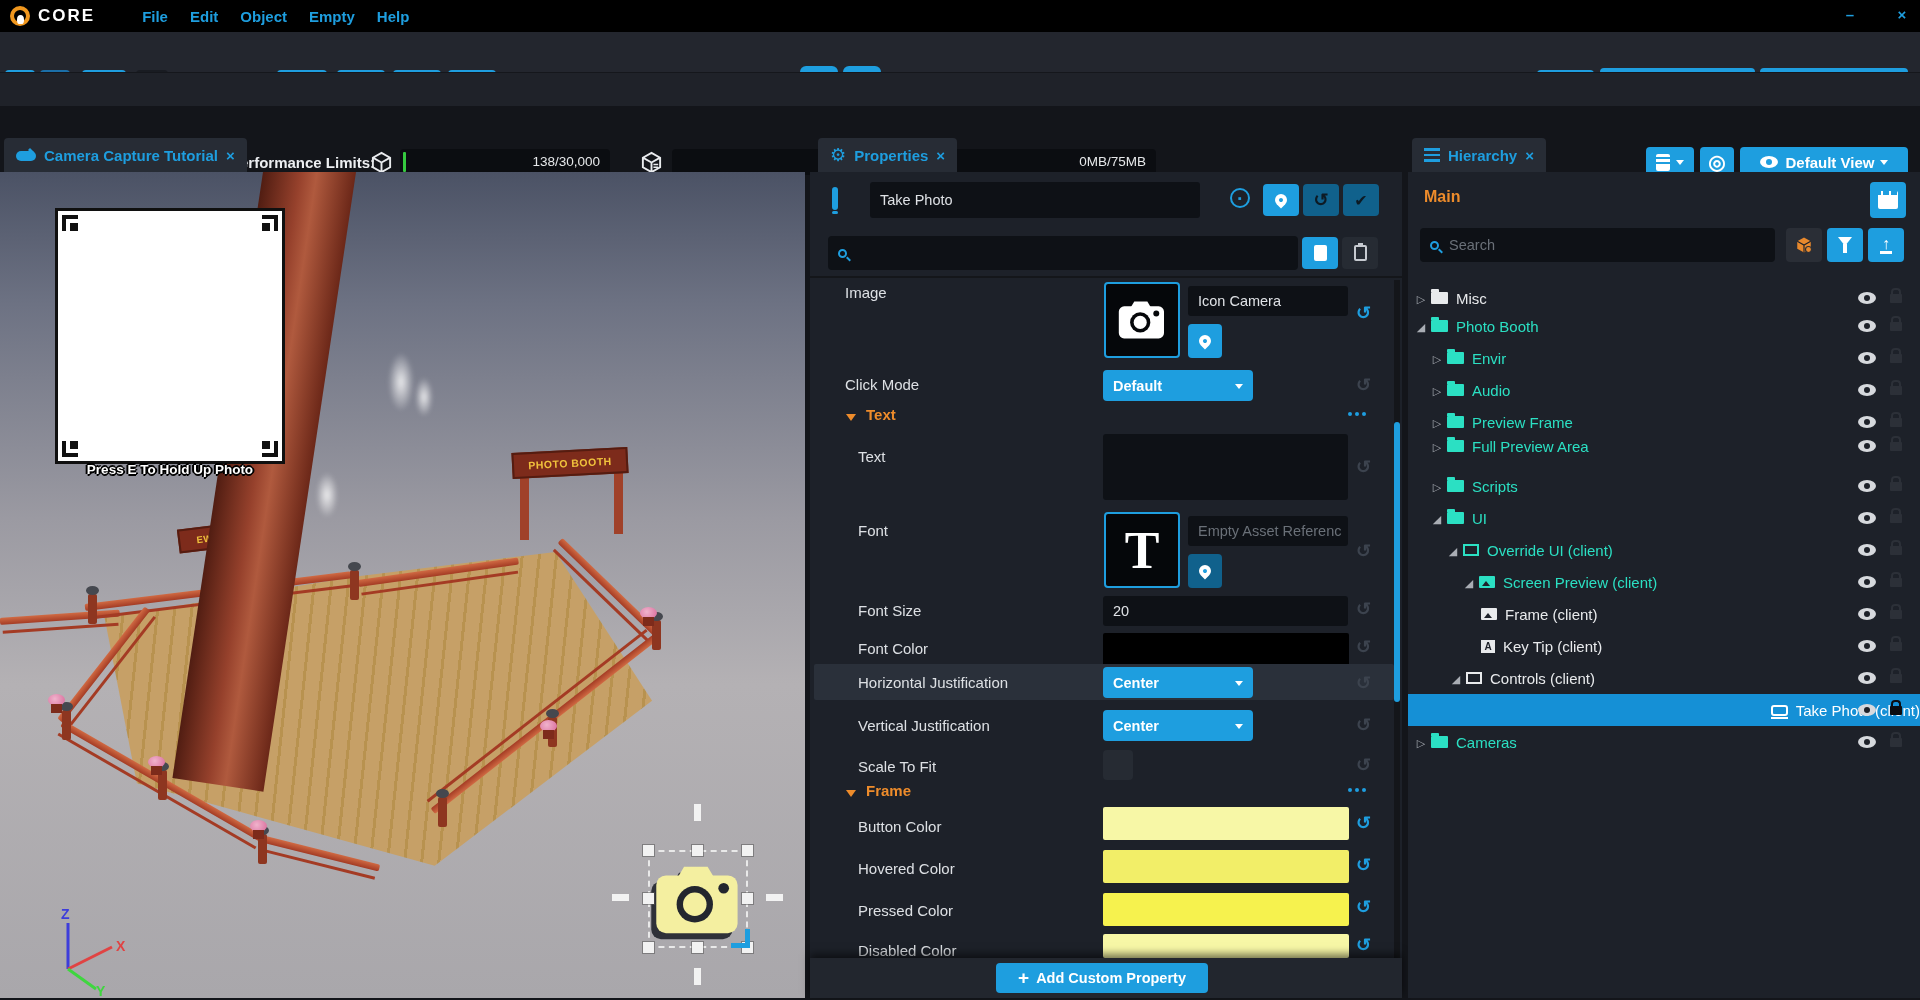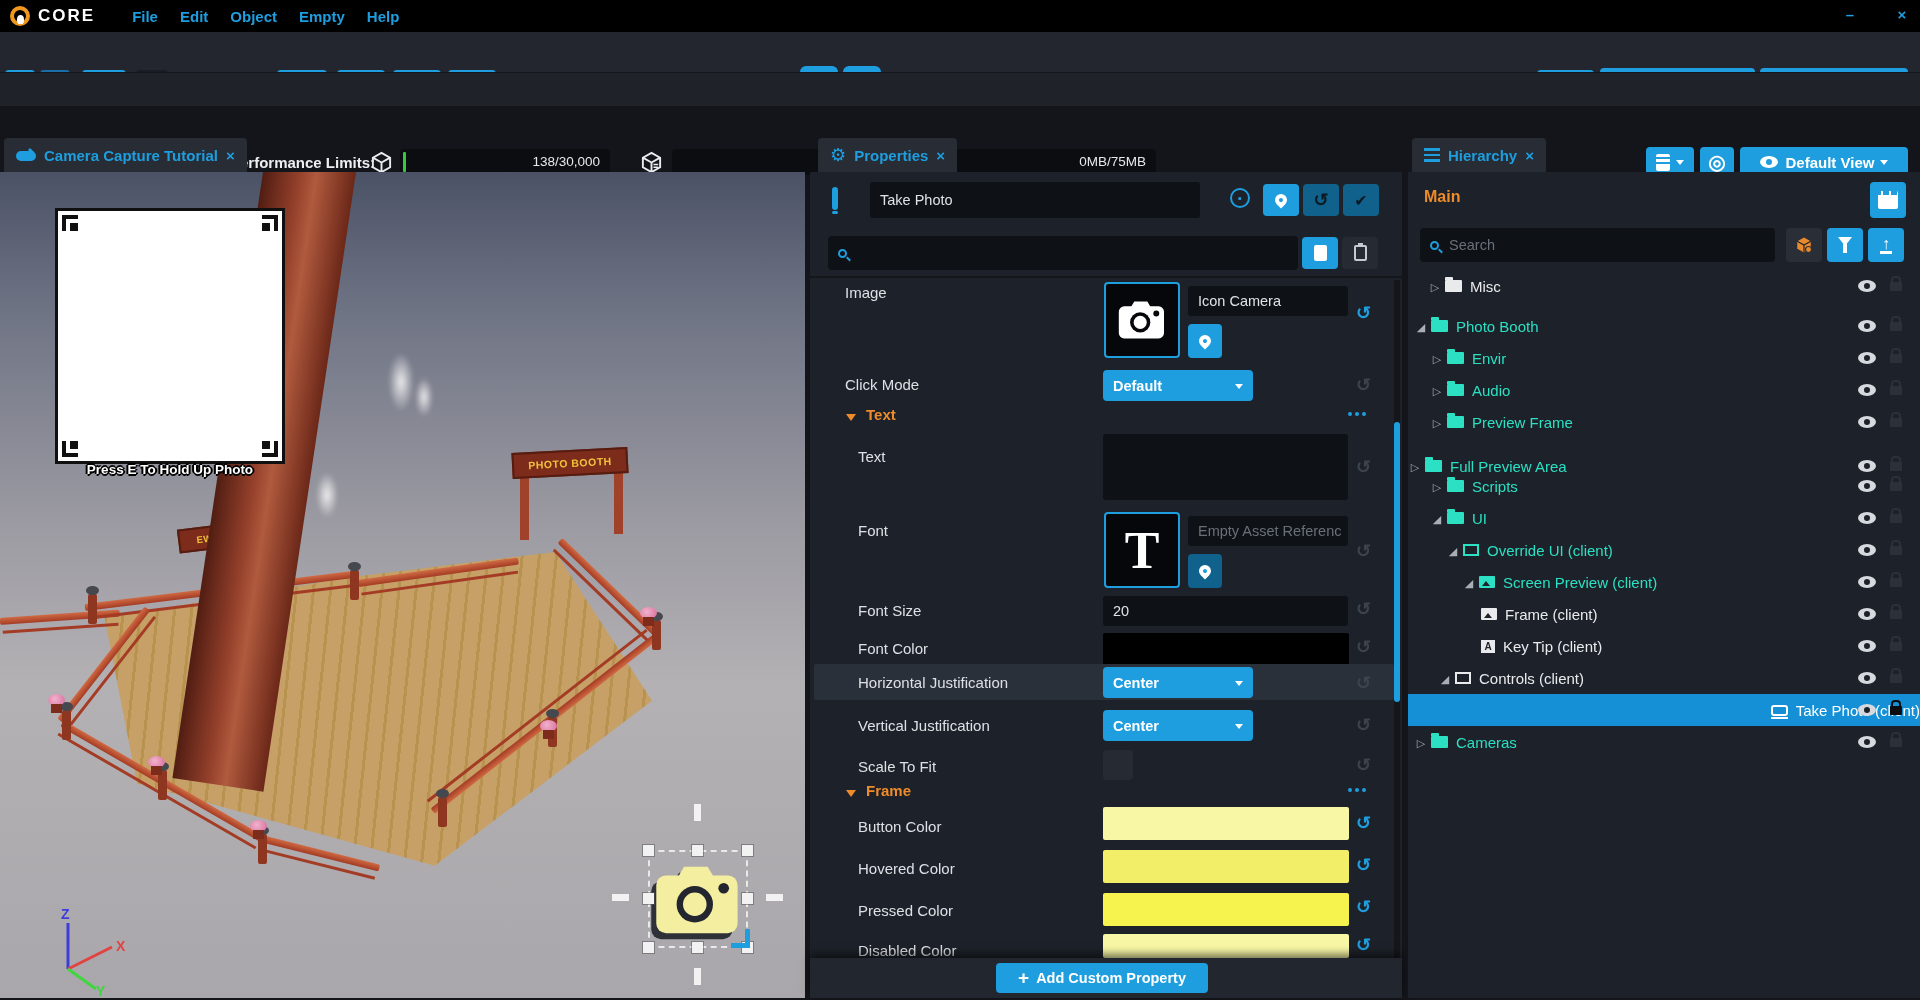--- a/index.html
+++ b/index.html
@@ -8,21 +8,21 @@
   #app { position:absolute; inset:0; width:1920px; height:1000px; background:#13151a; }
   .abs { position:absolute; }
   .flex { display:flex; align-items:center; }
 
   
   #menubar { left:0; top:0; width:1920px; height:32px; background:#000; }
   .logo-ring { width:20px; height:20px; border:4px solid #f0971e; border-radius:50%;
     position:relative; margin:0 8px 0 10px; background:#000; }
   .logo-ring::after { content:""; position:absolute; left:3px; top:5px; width:7px; height:9px;
     background:#fff; border-radius:50% 50% 40% 40%; }
-  .logo-text { color:#fff; font-weight:bold; font-size:17px; letter-spacing:2px; margin-right:26px; }
+  .logo-text { color:#fff; font-weight:bold; font-size:17px; letter-spacing:2px; margin-right:36px; }
   .menu-item { color:#1e9edf; font-weight:bold; font-size:15px; margin:0 11px; cursor:default; }
   .winbtn { color:#1e9edf; font-weight:bold; font-size:15px; width:24px; text-align:center; }
 
   
   #toolbar { left:0; top:32px; width:1920px; height:40px; background:#23262e; }
   #perfbar { left:0; top:72px; width:1920px; height:34px; background:#1f2229; border-top:1px solid #15171c; }
   .tbtn { position:absolute; top:38px; height:30px; border-radius:4px; display:flex;
     align-items:center; justify-content:center; }
   .blue { background:#1e9edf; color:#fff; }
   .caret { width:0; height:0; border:4px solid transparent; border-top:5px solid #fff;
@@ -579,21 +579,21 @@
           <circle cx="18" cy="18" r="4" fill="#e8892d" stroke="#2a2e36" stroke-width="1.5"></circle>
         </svg>
     </div>
     <div class="sqbtn blue" style="left:419px;top:56px;height:34px">
         <span class="filter-ic"></span>
       </div>
     <div class="sqbtn blue" style="left:460px;top:56px;height:34px">
         <span class="up-ic">↑</span>
       </div>
 
-    <div class="trow w" style="top:98px;padding-left:20px">
+    <div class="trow w" style="top:110px;padding-left:6px">
         <span class="arrow a-c"></span>
         <span class="ticon i-folder"></span>
         <span class="tlabel">Misc</span>
         <span class="teye"></span>
         <span class="tlock"></span>
       </div>
     <div class="trow t" style="top:138px;padding-left:6px">
         <span class="arrow a-e"></span>
         <span class="ticon i-folder"></span>
         <span class="tlabel">Photo Booth</span>
@@ -614,21 +614,21 @@
         <span class="teye"></span>
         <span class="tlock"></span>
       </div>
     <div class="trow t" style="top:234px;padding-left:22px">
         <span class="arrow a-c"></span>
         <span class="ticon i-folder"></span>
         <span class="tlabel">Preview Frame</span>
         <span class="teye"></span>
         <span class="tlock"></span>
       </div>
-    <div class="trow t" style="top:278px;">
+    <div class="trow t" style="top:258px;padding-left:22px">
         <span class="arrow a-c"></span>
         <span class="ticon i-folder"></span>
         <span class="tlabel">Full Preview Area</span>
         <span class="teye"></span>
         <span class="tlock"></span>
       </div>
     <div class="trow t" style="top:298px;padding-left:22px">
         <span class="arrow a-c"></span>
         <span class="ticon i-folder"></span>
         <span class="tlabel">Scripts</span>
@@ -661,21 +661,21 @@
         <span class="tlabel">Frame (client)</span>
         <span class="teye"></span>
         <span class="tlock"></span>
       </div>
     <div class="trow w" style="top:458px;padding-left:70px">
         <span class="ticon i-key"></span>
         <span class="tlabel">Key Tip (client)</span>
         <span class="teye"></span>
         <span class="tlock"></span>
       </div>
-    <div class="trow w" style="top:490px;padding-left:30px">
+    <div class="trow w" style="top:490px;padding-left:41px">
         <span class="arrow a-e"></span>
         <span class="ticon i-rect"></span>
         <span class="tlabel">Controls (client)</span>
         <span class="teye"></span>
         <span class="tlock"></span>
       </div>
     <div class="trow w sel" style="top:522px;padding-left:70px">
         <span class="ticon i-btn"></span>
         <span class="tlabel">Take Photo (client)</span>
         <span class="teye"></span>

